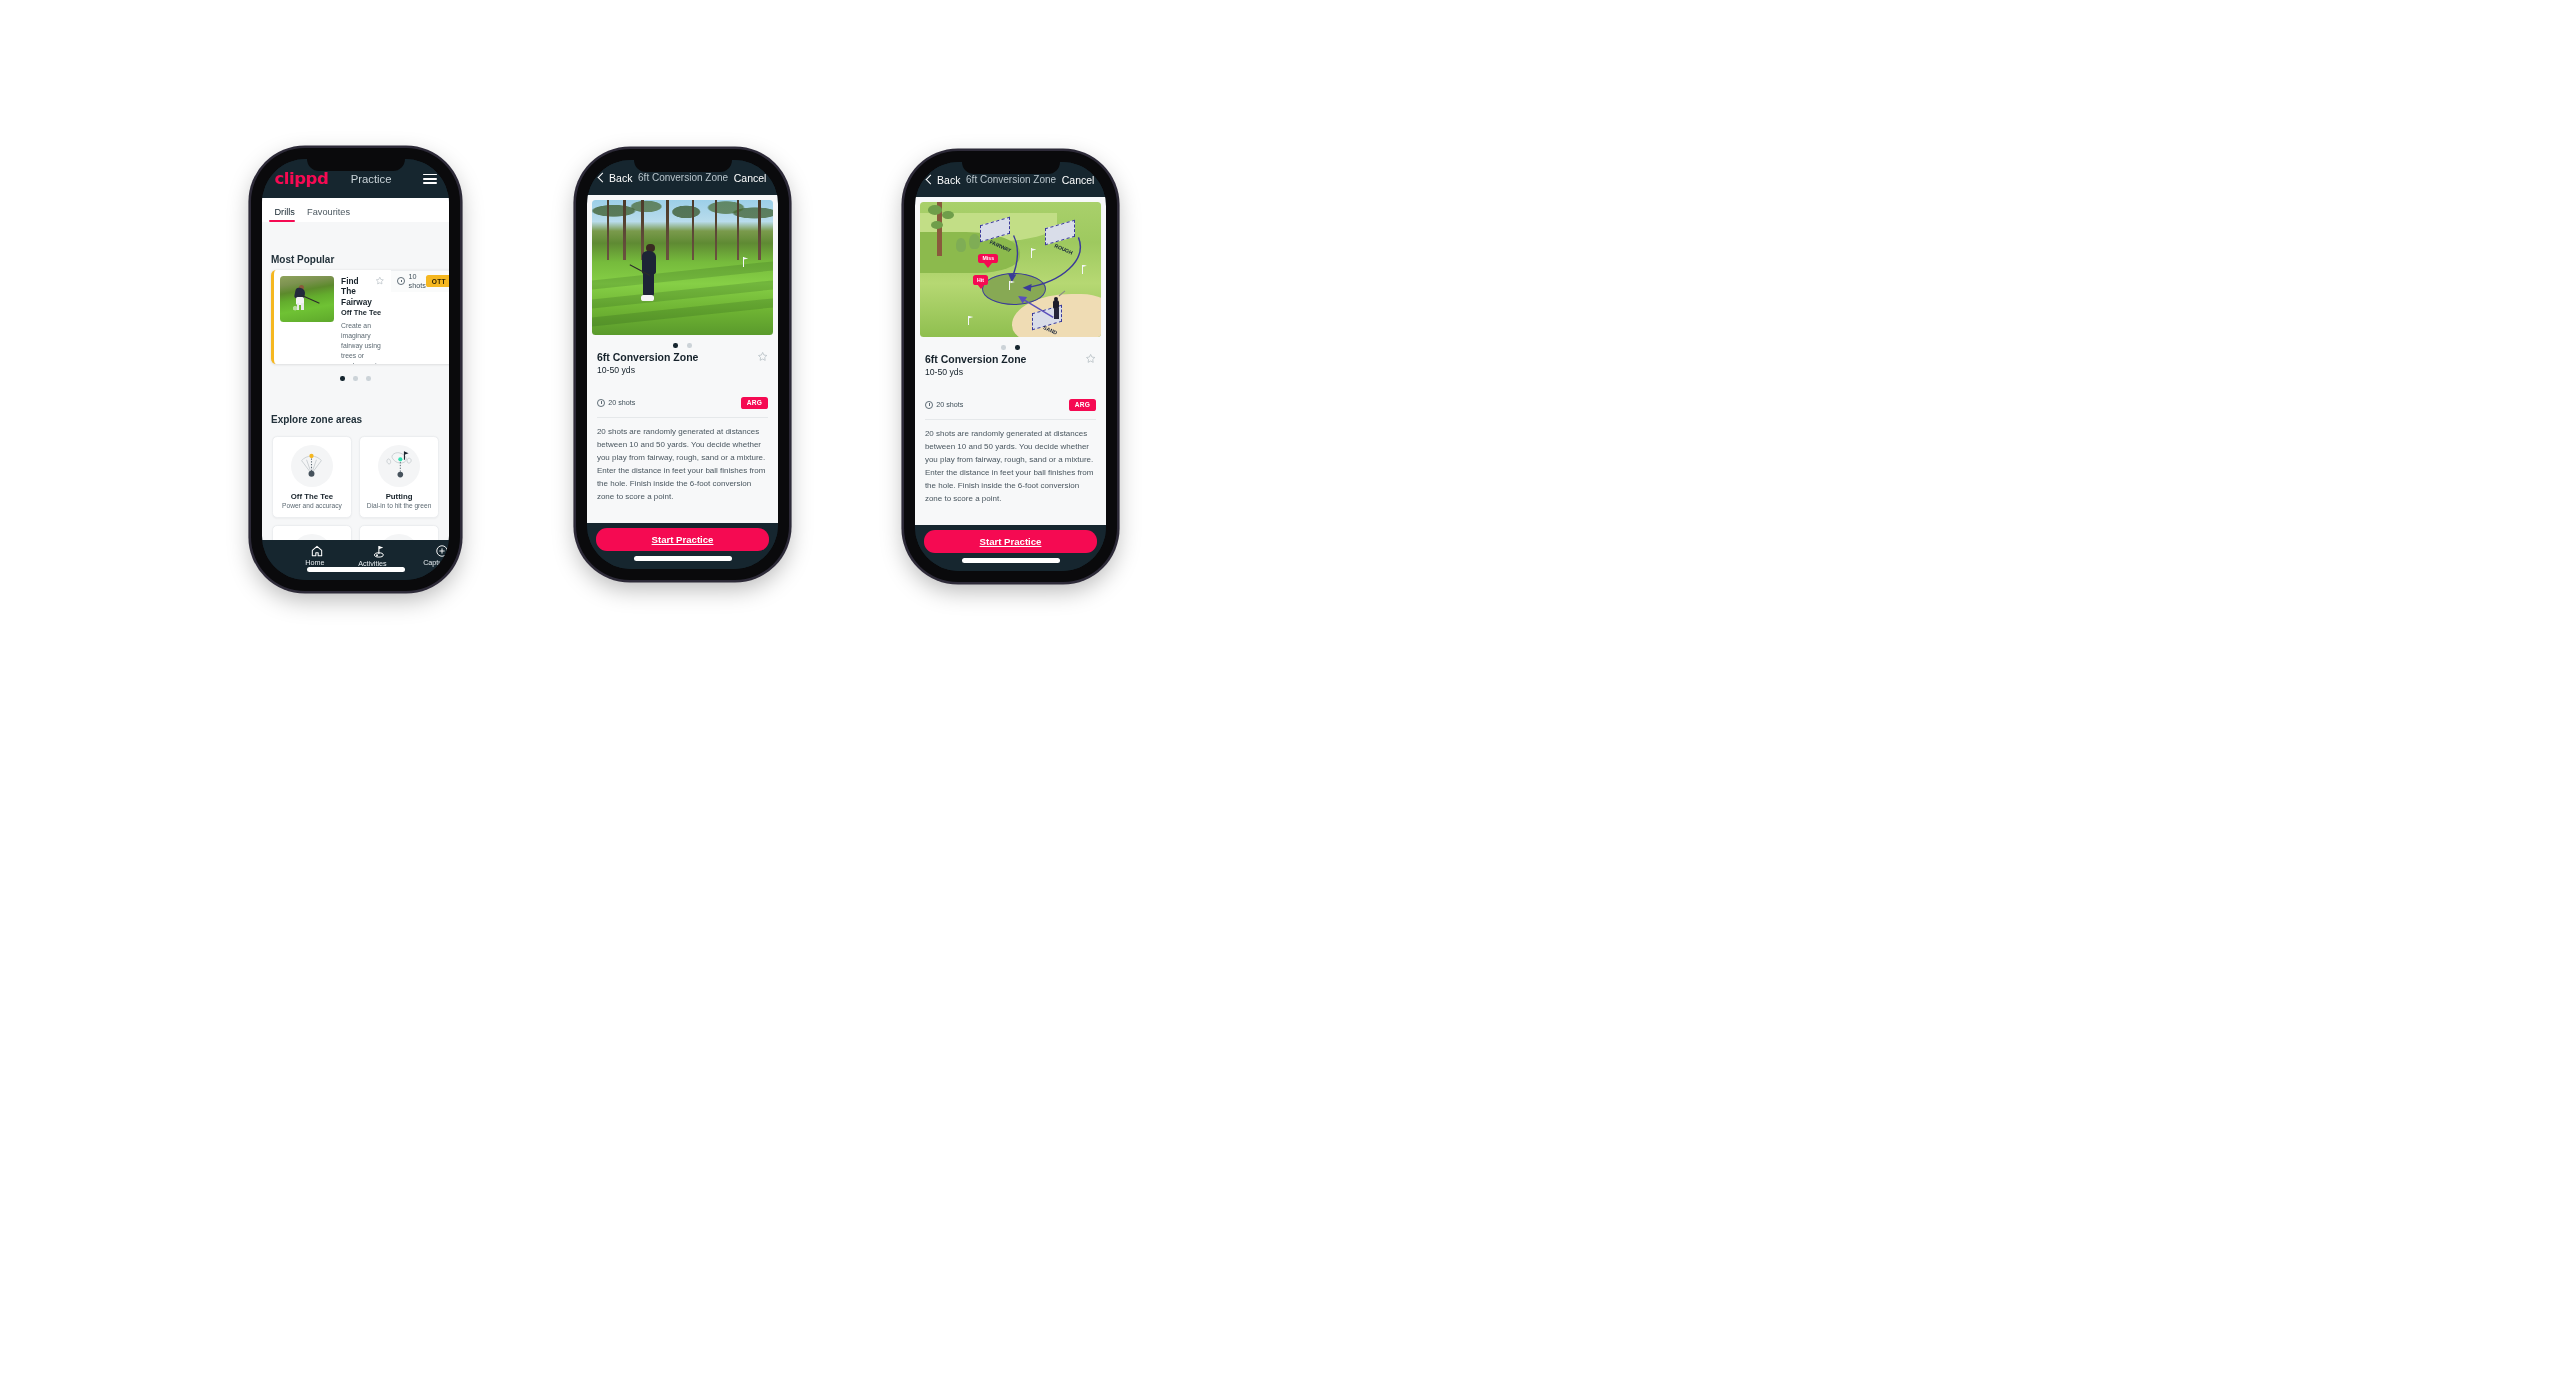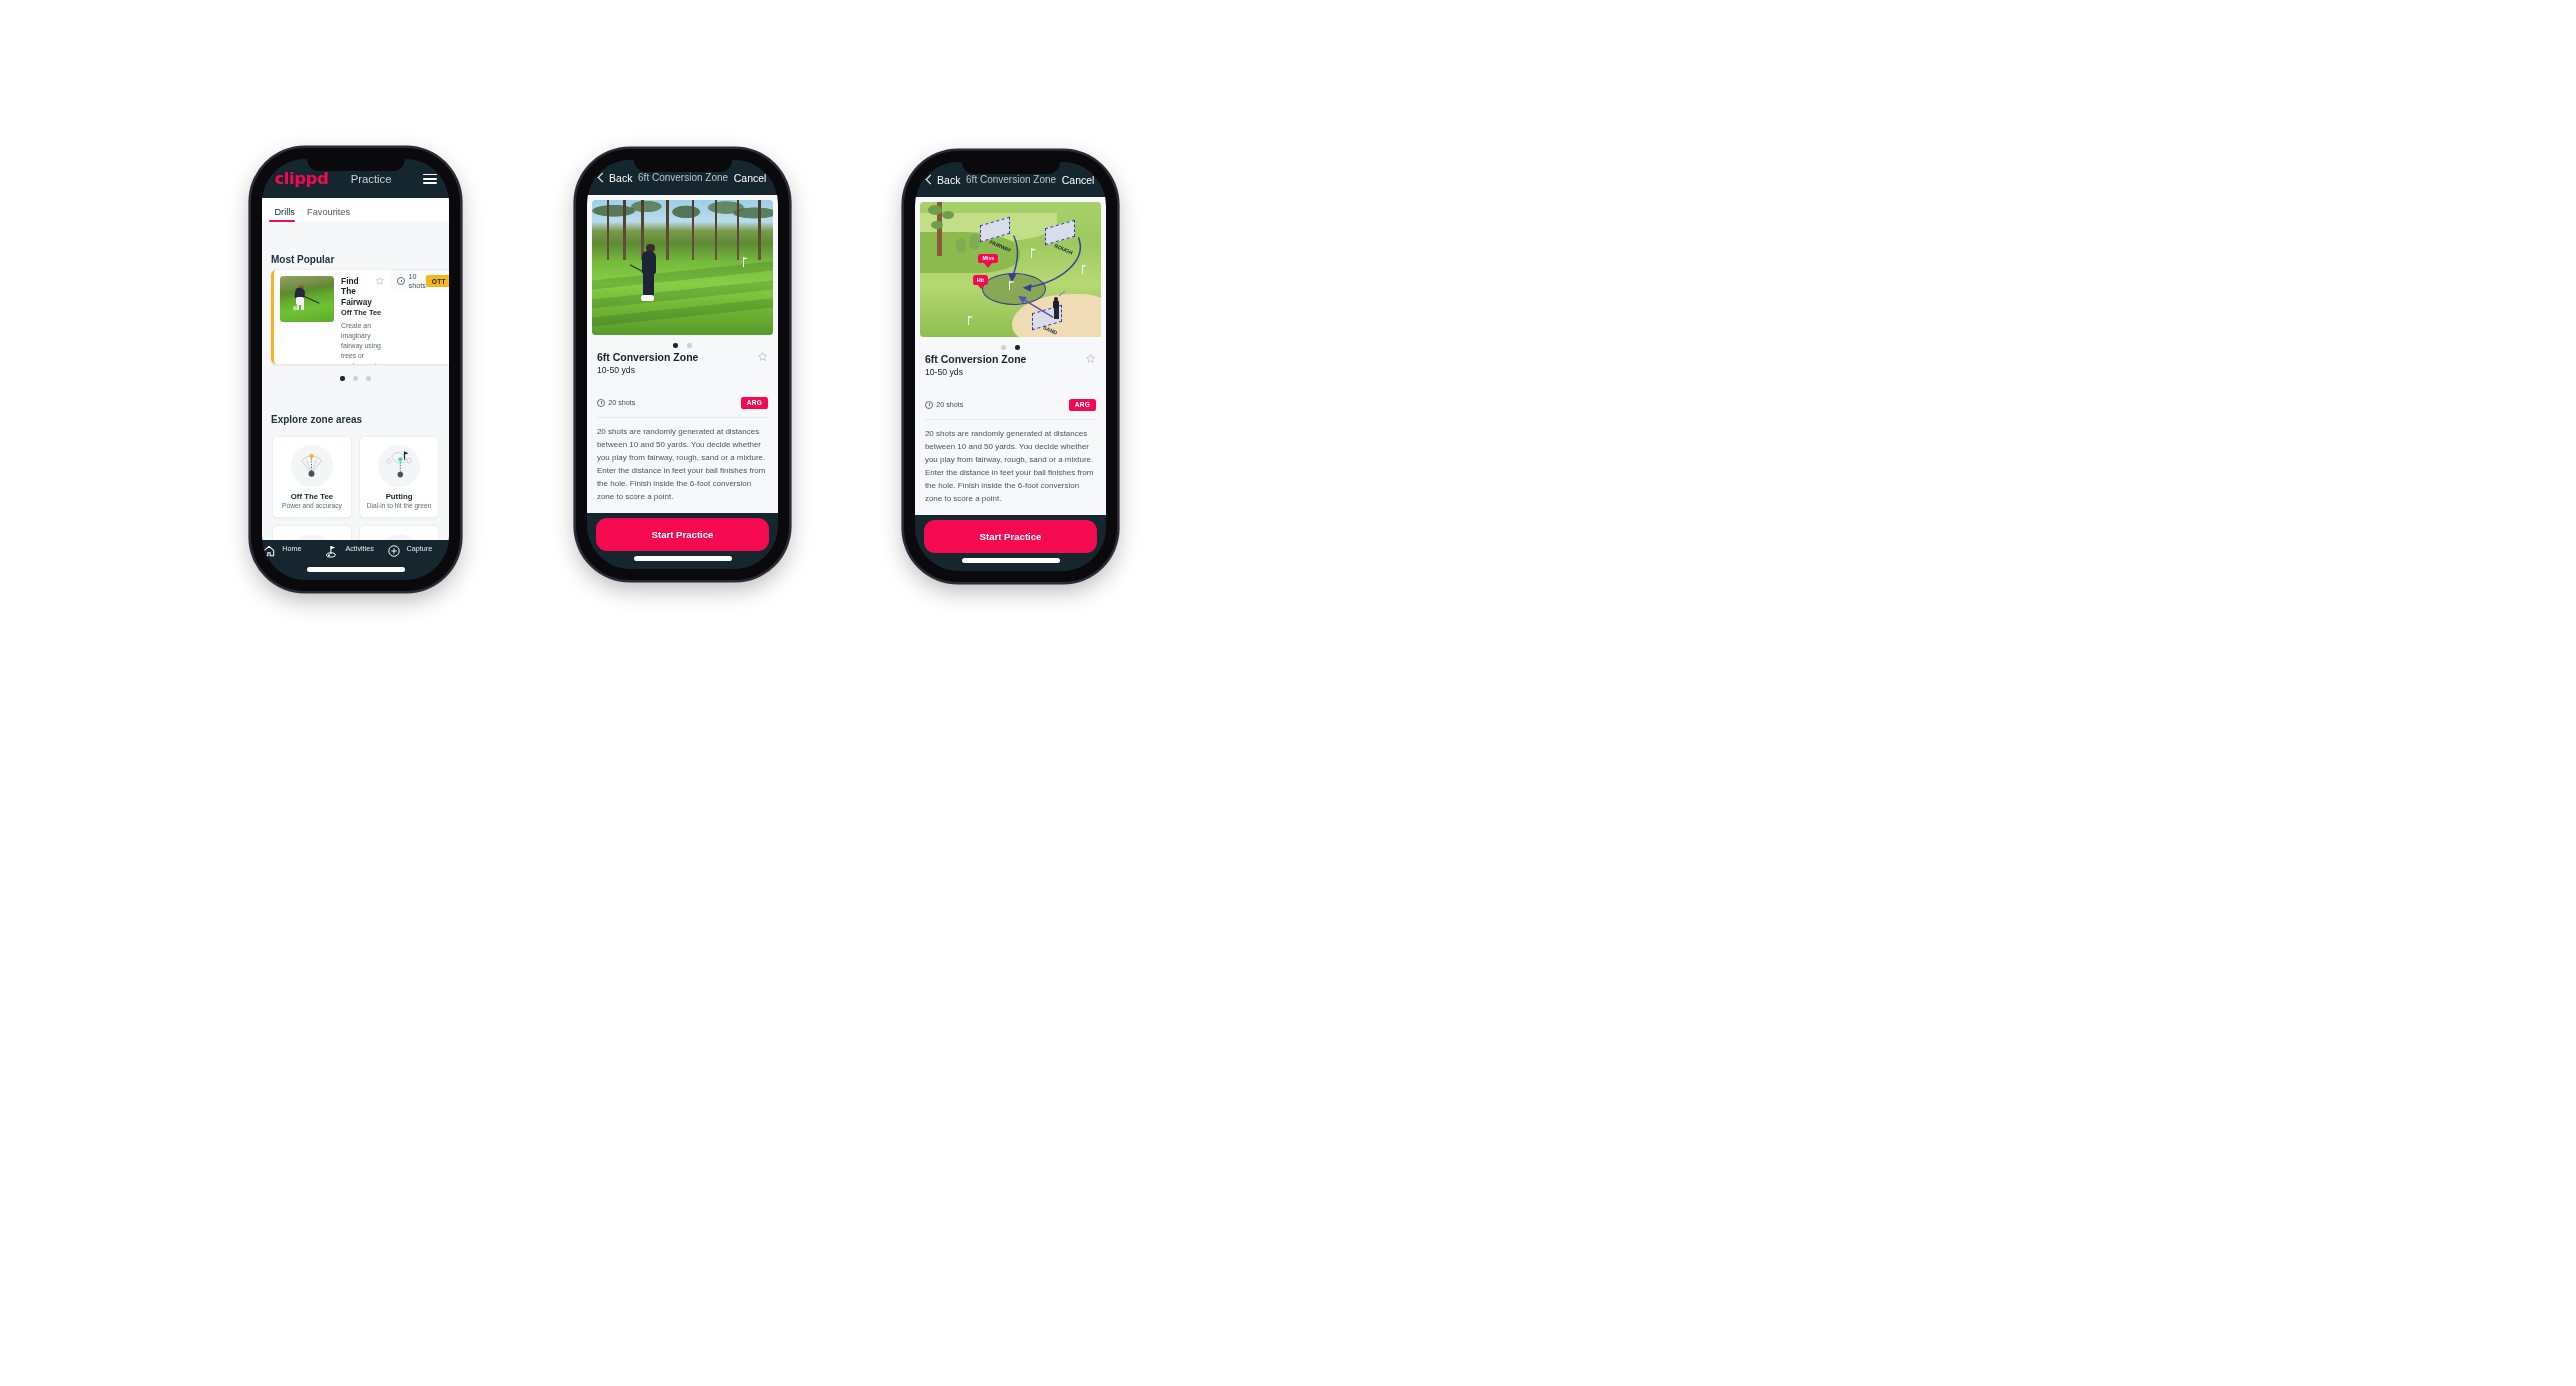--- a/index.html
+++ b/index.html
@@ -148,21 +148,21 @@
     background: #f4f5f6; border-radius: 50%;
     display: flex; align-items: center; justify-content: center;
   }
   .skill-name { font-size: 7.8px; font-weight: 700; color: #17222a; }
   .skill-desc { font-size: 6.6px; color: #5d6a73; margin-top: 1.7px; }
 
   .p1-nav {
     background: #16262f; height: 40px; flex: 0 0 auto;
     display: flex; align-items: flex-start; padding-top: 4.4px;
   }
-  .nav-item { flex: 1; display: flex; align-items: flex-start; gap: 6px; color: #fff; }
+  .nav-item { flex: 1; display: flex; flex-direction: column; align-items: flex-end; gap: 0; color: #fff; }
   .nav-label { font-size: 7.2px; color: #e6ecef; }
 
   
   #phone2 { left: 576px; top: 149px; width: 213px; height: 431px; }
   #phone3 { left: 904px; top: 151px; width: 213px; height: 431px; }
 
   .d-topbar {
     background: #16262f; height: 35px; flex: 0 0 auto;
     display: flex; align-items: center; padding: 0 11.3px; gap: 5.2px;
   }
@@ -247,23 +247,23 @@
   .d-head { padding: 0 9.6px; }
   .d-head-row { display:flex; align-items:flex-start; }
   .d-name { font-size: 10.5px; font-weight: 700; color: #16222b; flex:1; }
   .d-yds { font-size: 8.7px; color: #16222b; margin-top: 1.7px; }
   .d-meta { display:flex; align-items:center; justify-content: space-between; margin-top: 22px; }
   .d-divider { height:0.9px; background:#e5e8ea; margin: 7.8px 9.6px 0; }
   .d-desc { padding: 8.7px 9.6px 0; font-size: 8px; line-height: 1.62; color: #49565f; }
 
   .d-footer { background:#16262f; flex:0 0 auto; padding: 5.2px 8.7px 17.4px; }
   .start-btn {
-    width: 100%; height: 33px; background:#f50a52; border-radius: 11px;
+    width: 100%; height: 23px; background:#f50a52; border-radius: 11px;
     color:#ffffff; font-size: 9.6px; font-weight: 700;
-    display:flex; align-items:center; justify-content:center;
+    display:flex; align-items:center; justify-content:center;text-decoration:underline;
   }
 </style>
 </head>
 <body>
 
 <div class="stage">
 
   <div class="phone" id="phone1">
     <div class="phone-inner">
       <div class="notch"></div>

